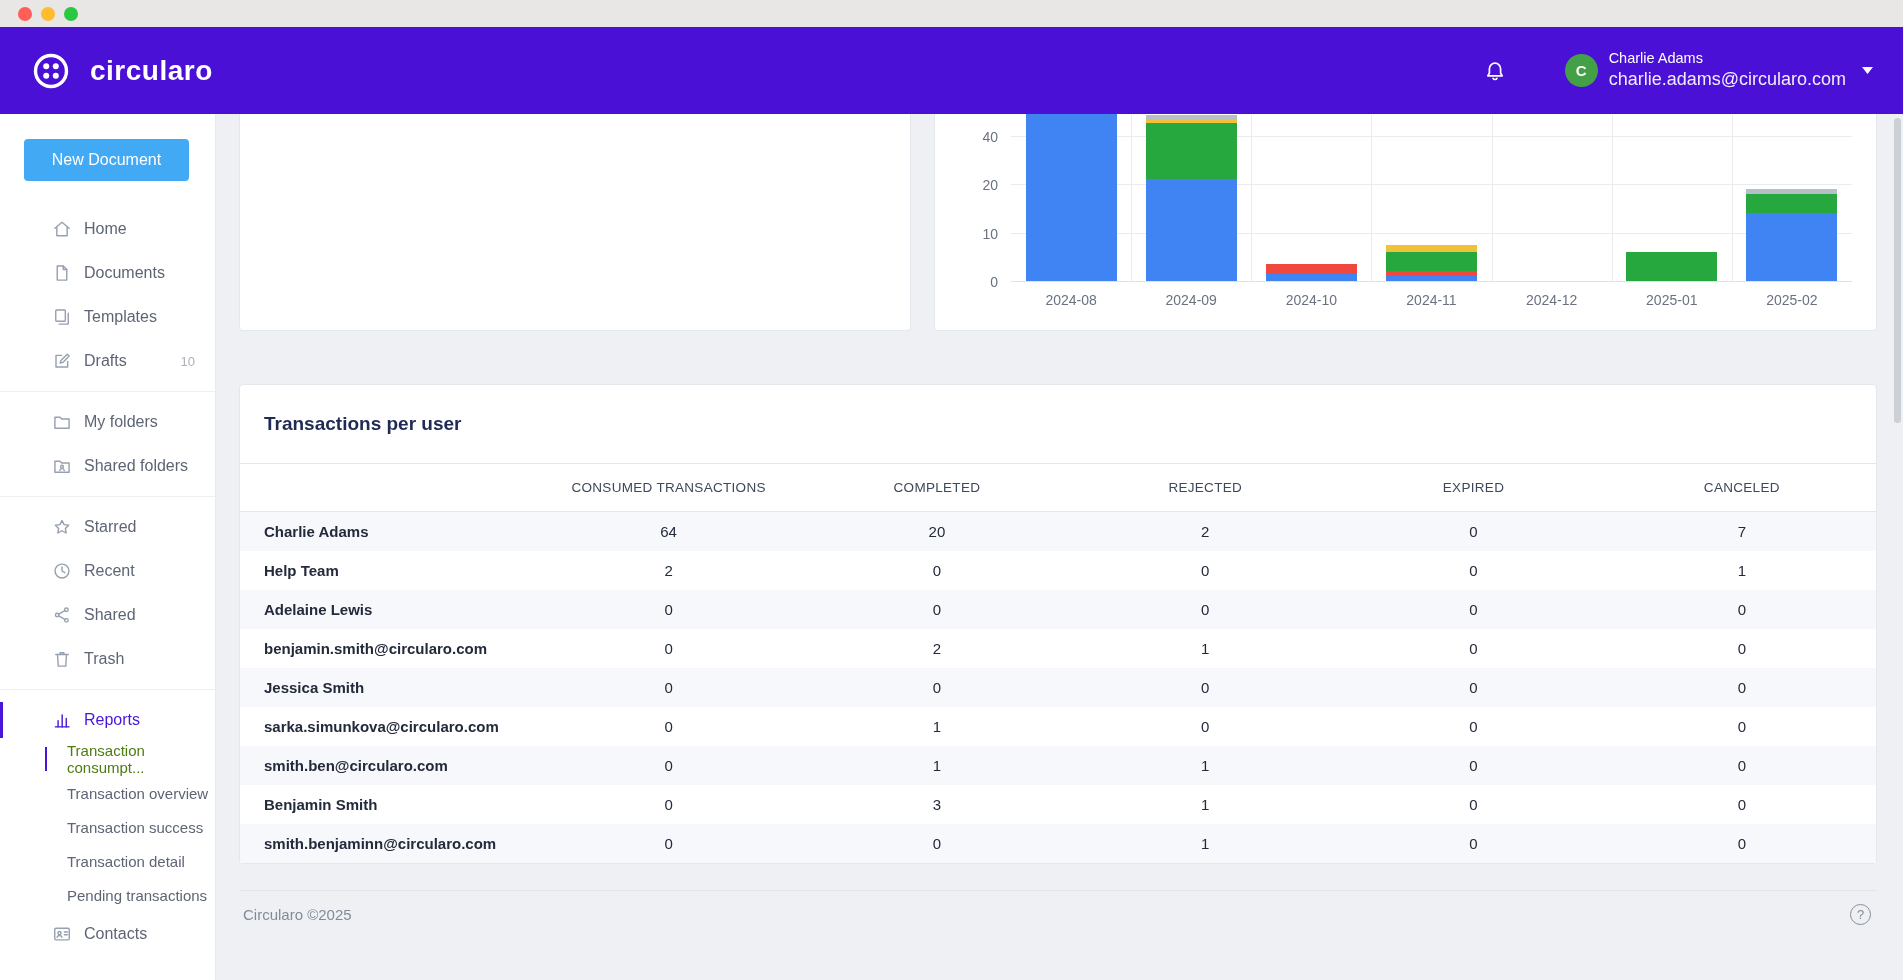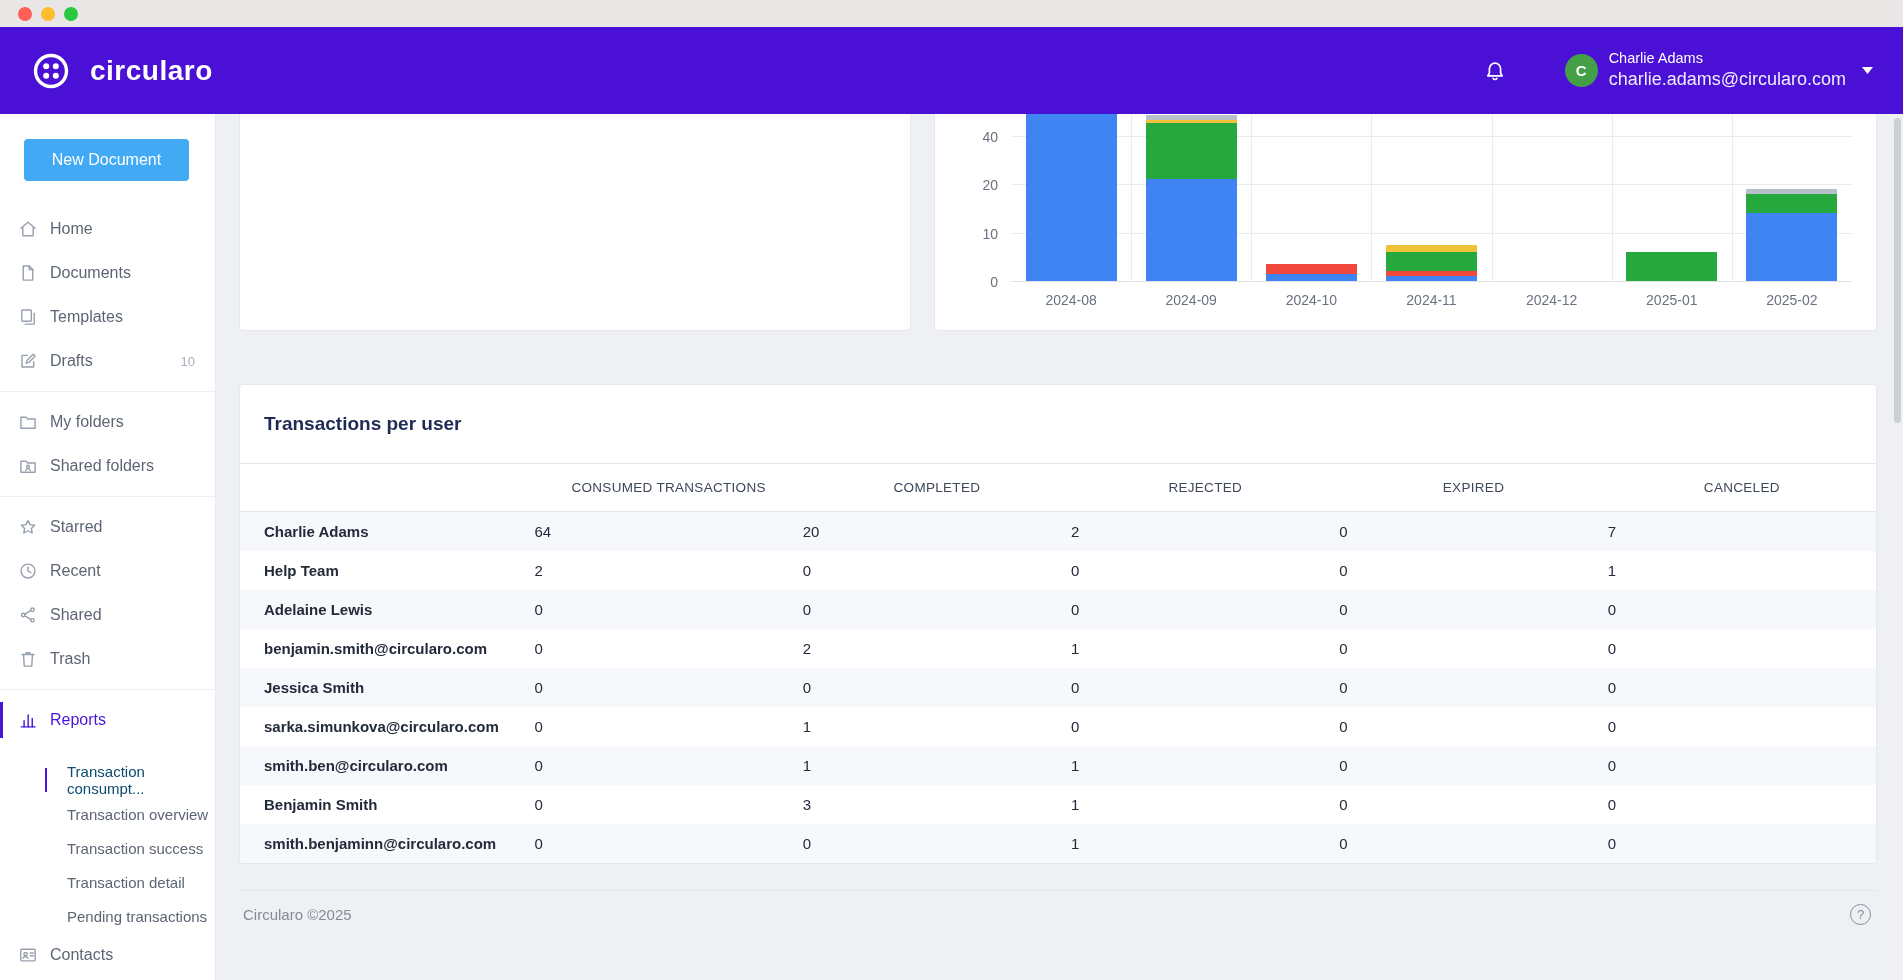--- a/index.html
+++ b/index.html
@@ -23,30 +23,30 @@
   .user-info { display:flex; flex-direction:column; margin-left:11px; color:#fff; }
   .user-name { font-size:14.5px; line-height:1.32; }
   .user-email { font-size:18px; opacity:.92; line-height:1.32; }
   .chevron { margin-left:16px; display:flex; }
 
   
   .app-body { display:flex; height:866px; }
   .sidebar { width:216px; background:#fff; border-right:1px solid #e8eaee; padding-top:25px; flex-shrink:0; }
   .new-doc-btn { display:block; margin-left:24px; width:165px; height:42px; background:#42a9f5; color:#fff; border:none; border-radius:4px; font-size:16px; font-weight:500; font-family:inherit; cursor:pointer; }
   #sidebar-nav { margin-top:26px; }
-  .nav-item { position:relative; display:flex; align-items:center; height:44px; padding-left:18px; color:#5d6574; font-size:16px; cursor:pointer; }
+  .nav-item { position:relative; display:flex; align-items:center; height:44px; padding-left:52px; color:#5d6574; font-size:16px; cursor:pointer; }
   .nav-item .icon { width:20px; height:20px; margin-right:12px; color:#97a0ae; display:flex; align-items:center; }
   .nav-item .icon svg { width:20px; height:20px; }
   .nav-item.active { color:#4815d9; }
   .nav-item.active .icon { color:#4815d9; }
   .nav-item.active::before { content:""; position:absolute; left:0; top:4px; bottom:4px; width:3px; background:#4815d9; }
   .nav-badge { margin-left:auto; margin-right:20px; font-size:13px; color:#a9b0bc; }
   .nav-divider { height:1px; background:#edeff3; margin:8px 0; }
   .nav-subitem { position:relative; display:flex; align-items:center; height:34px; padding-left:67px; font-size:15px; color:#5d6574; cursor:pointer; }
-  .nav-subitem.active { color:#0c4a6e;margin-top:21px; }
+  .nav-subitem.active { color:#4d7c0f; }
   .nav-subitem.active::before { content:""; position:absolute; left:45px; top:5px; bottom:5px; width:2px; background:#4815d9; }
 
   .main { flex:1; padding:0 26px 0 23px; position:relative; }
   .card { background:#fff; border:1px solid #e4e7ec; border-radius:4px; }
   .cards-row { display:flex; gap:23px; height:217px; }
   .cards-row .card { border-top:none; border-radius:0 0 4px 4px; }
   .card-left { width:672px; }
   .card-chart { flex:1; position:relative; overflow:hidden; }
 
   
@@ -67,21 +67,21 @@
   .table-title { font-size:19px; font-weight:700; color:#1f2a55; }
   .table-actions { display:flex; align-items:center; }
   .btn { height:39px; padding:0 19px; background:#fff; border:1px solid #d9dde3; color:#3f4656; font-size:15px; font-family:inherit; cursor:pointer; }
   .btn-group { display:flex; }
   .btn-group .btn:first-child { border-radius:4px 0 0 4px; }
   .btn-group .btn:last-child { border-left:none; border-radius:0 4px 4px 0; }
   .export-btn { margin-left:9px; border-radius:4px; display:flex; align-items:center; gap:9px; }
   .export-btn .icon { display:flex; color:#697180; }
   .data-table { width:100%; border-collapse:collapse; }
   .data-table th { height:48px; font-size:13.5px; font-weight:500; letter-spacing:.3px; color:#3e4859; border-top:1px solid #e3e6eb; border-bottom:1px solid #e3e6eb; text-align:center; }
-  .data-table td { height:39px; font-size:15px; color:#232a3a; text-align:left; }
+  .data-table td { height:39px; font-size:15px; color:#232a3a; text-align:center; }
   .data-table .name-col { text-align:left; padding-left:24px; }
   .data-table td.name-col { font-weight:700; }
   .data-table tbody tr:nth-child(odd) { background:#f7f8fb; }
 
   
   .page-footer { margin-top:26px; border-top:1px solid #e2e5ea; padding:13px 6px 0 4px; display:flex; justify-content:space-between; align-items:center; color:#838b99; font-size:15px; }
   .help-circle { width:21px; height:21px; border:1.5px solid #868e9c; border-radius:50%; display:flex; align-items:center; justify-content:center; font-size:13px; color:#838b99; cursor:pointer; }
 
   .scroll-thumb { position:absolute; right:2px; top:118px; width:7px; height:305px; border-radius:4px; background:#cbcfd6; cursor:pointer; }
 </style>

